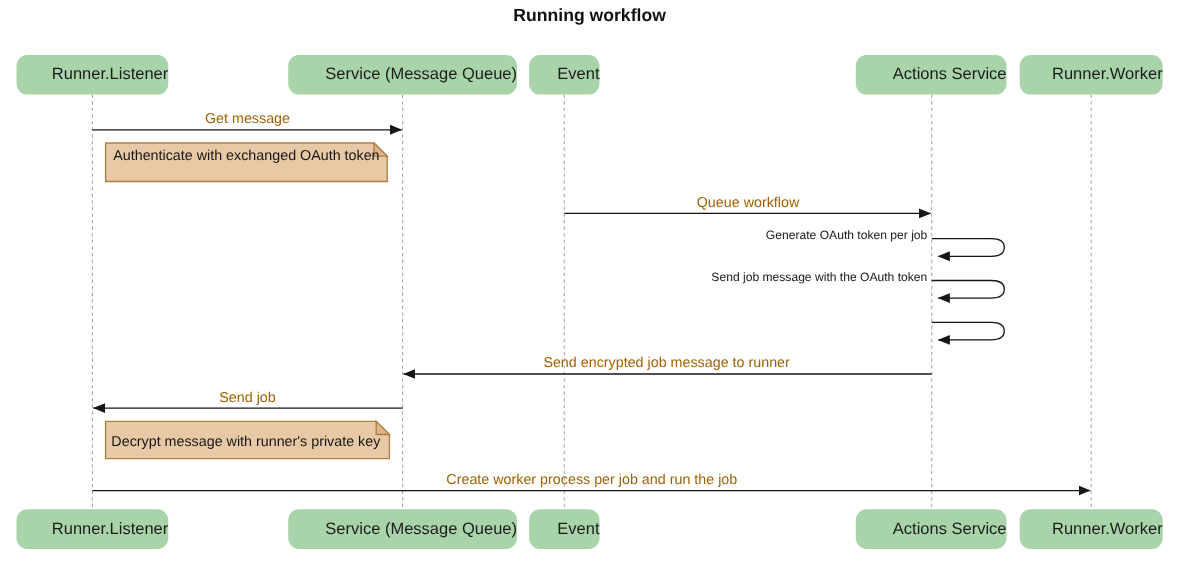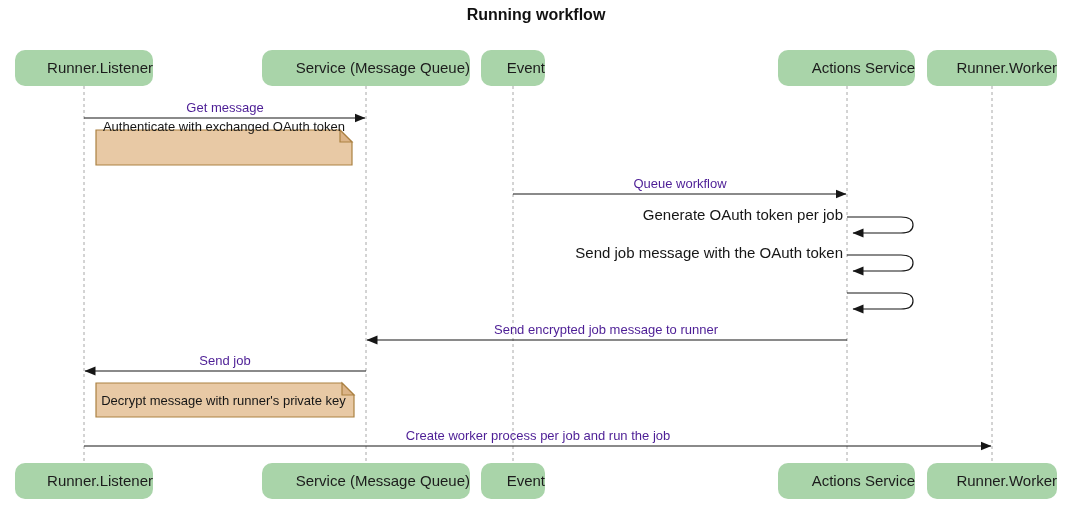--- a/index.html
+++ b/index.html
@@ -12,25 +12,25 @@
     position:absolute;left:0;right:0;top:6px;text-align:center;
     font-size:16px;font-weight:bold;color:#111;
   }
   .actor{
     position:absolute;height:36px;line-height:36px;text-align:right;
     background:#a9d4a9;border-radius:10px;font-size:15px;color:#1c1c1c;
     white-space:nowrap;
   }
   .msg-label{
     position:absolute;transform:translateX(-50%);white-space:nowrap;
-    font-size:13px;line-height:12px;color:#4c1d95;
+    font-size:13px;line-height:12px;color:#a16207;
   }
   .self-label{
     position:absolute;white-space:nowrap;text-align:center;
-    font-size:15px;line-height:13px;color:#161616;
+    font-size:11px;line-height:13px;color:#161616;
   }
   .note-text{
     position:absolute;display:flex;align-items:center;justify-content:center;
     font-size:13px;color:#161616;white-space:nowrap;
   }
 </style>
 </head>
 <body>
 
 <div id="stage">
@@ -84,16 +84,16 @@
   <div class="actor" style="left:927px;top:463px;width:130px">Runner.Worker</div>
 
   <div class="msg-label" style="left:225px;top:102px">Get message</div>
   <div class="msg-label" style="left:680px;top:178px">Queue workflow</div>
   <div class="self-label" style="right:229px;top:208px">Generate OAuth token per job</div>
   <div class="self-label" style="right:229px;top:246px">Send job message with the OAuth token</div>
   <div class="msg-label" style="left:606px;top:324px">Send encrypted job message to runner</div>
   <div class="msg-label" style="left:225px;top:355px">Send job</div>
   <div class="msg-label" style="left:538px;top:430px">Create worker process per job and run the job</div>
 
-  <div class="note-text" style="left:96px;top:116px;width:256px;height:20px">Authenticate with exchanged OAuth token</div>
+  <div class="note-text" style="left:96px;top:130px;width:256px;height:20px">Authenticate with exchanged OAuth token</div>
   <div class="note-text" style="left:96px;top:383px;width:255px;height:34px">Decrypt message with runner's private key</div>
 
 </div>
 
 </body></html>

